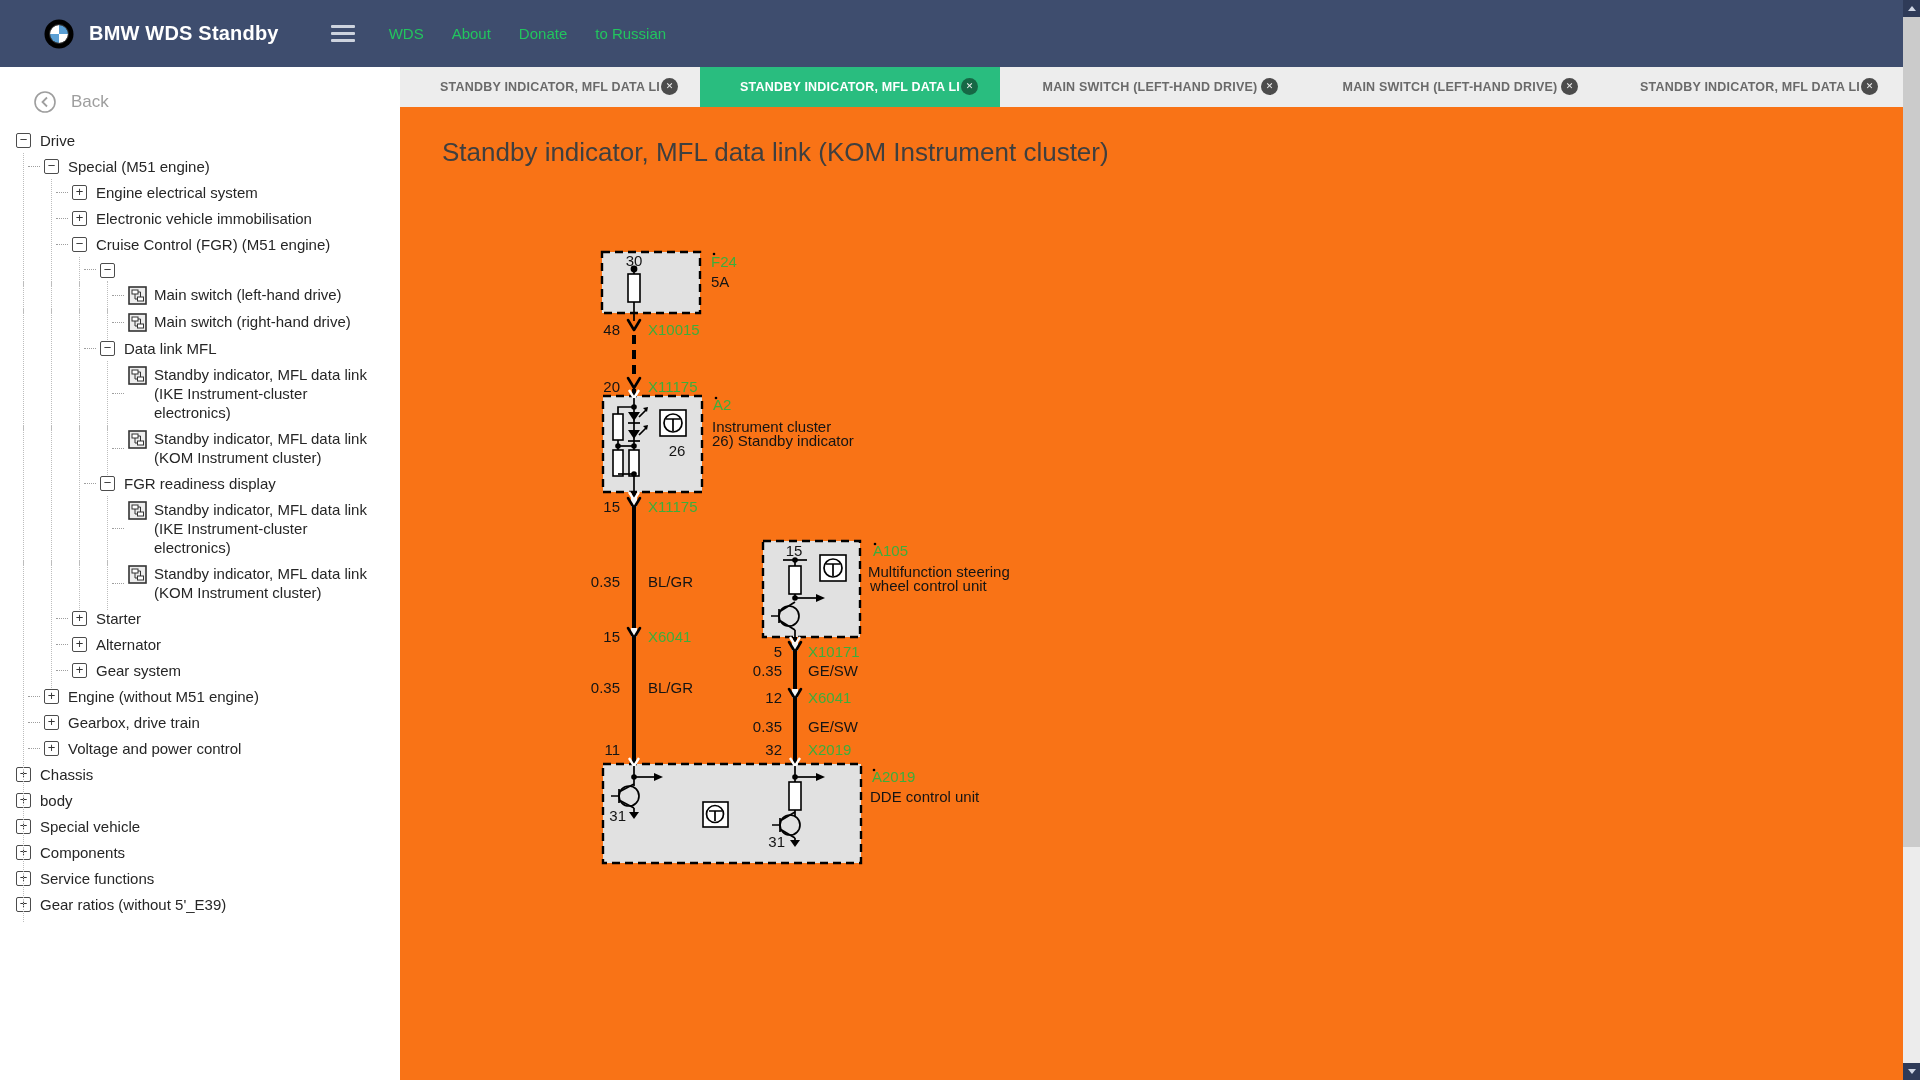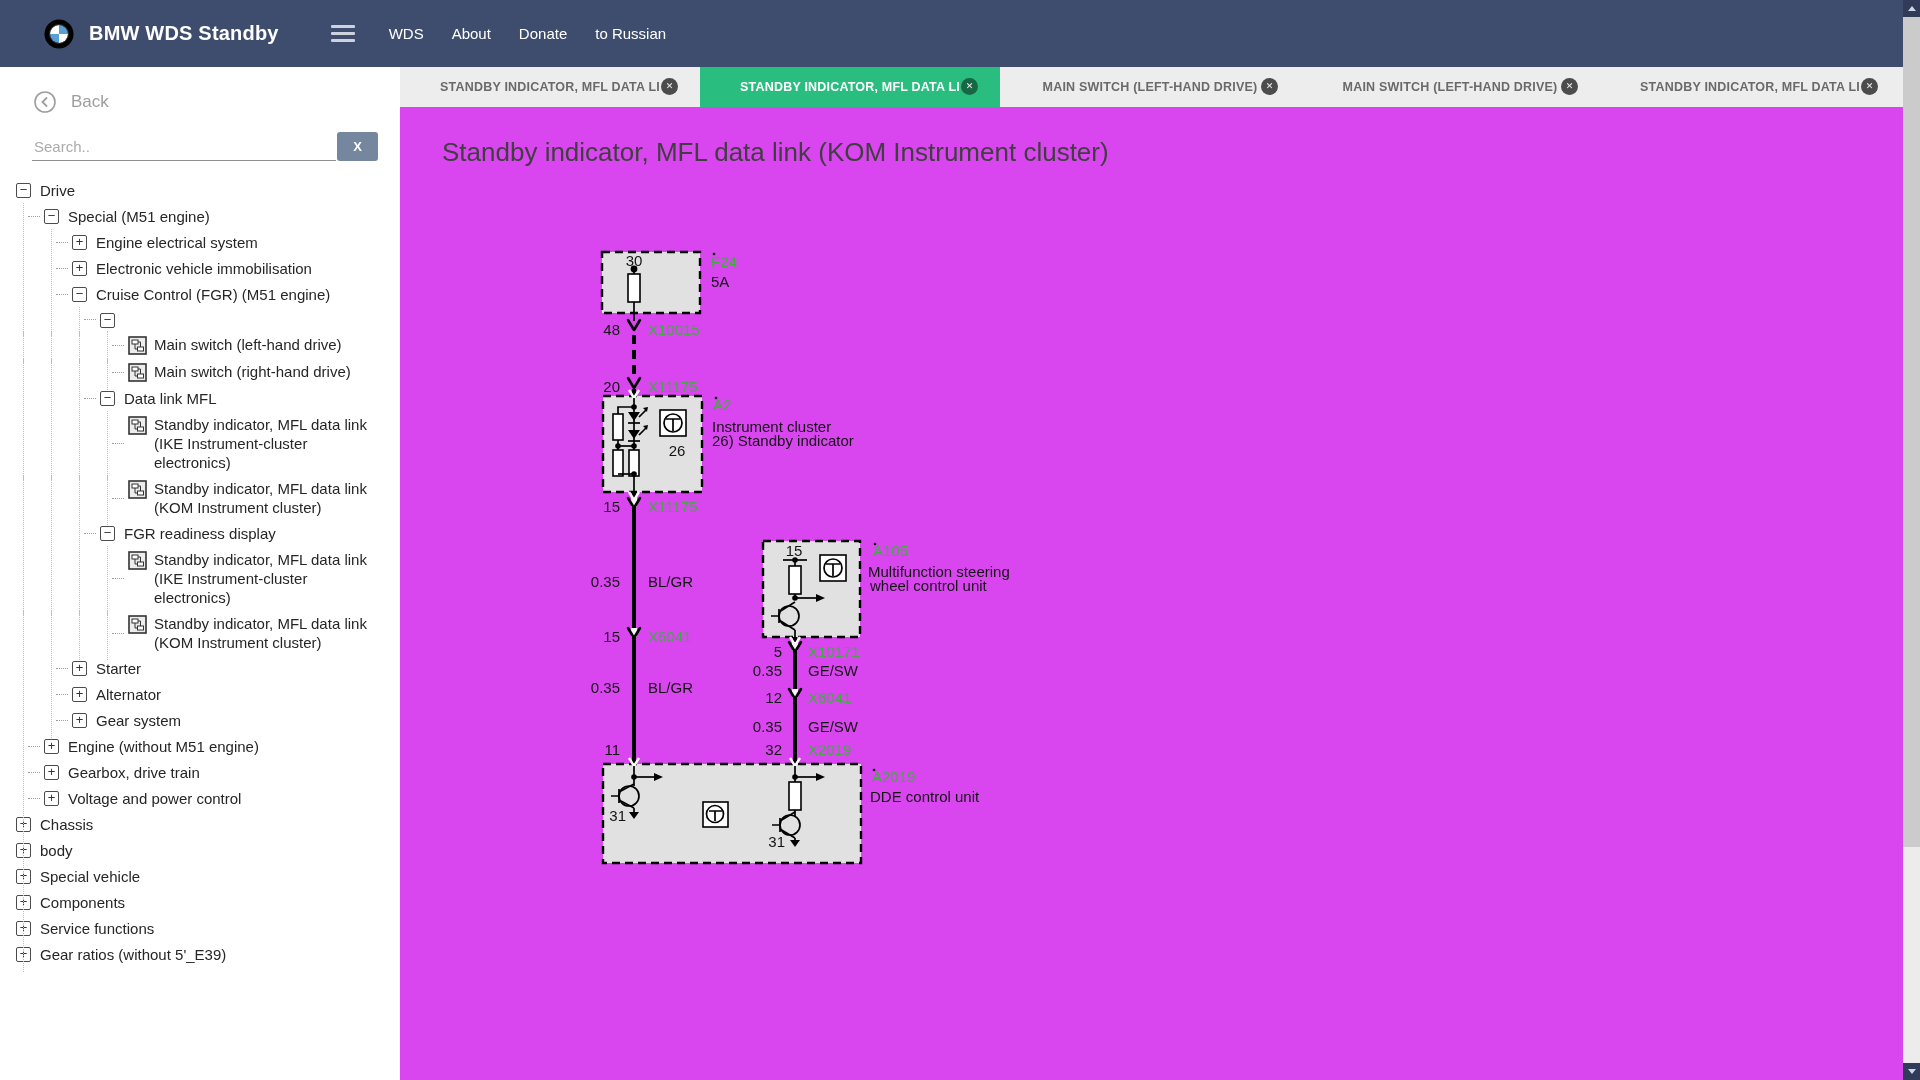--- a/index.html
+++ b/index.html
@@ -4,39 +4,39 @@
 <style>
   html,body{margin:0;padding:0;width:1920px;height:1080px;overflow:hidden;
     font-family:"Liberation Sans",sans-serif;background:#f5f5f5;}
   .navbar{position:absolute;left:0;top:0;width:1920px;height:67px;background:#3e4d6e;
     display:flex;align-items:center;z-index:5;}
   .logo{margin-left:44px;width:30px;height:30px;flex:none;}
   .brand{color:#fff;font-size:20px;font-weight:700;margin-left:15px;letter-spacing:.2px;}
   .burger{margin-left:52px;display:flex;flex-direction:column;gap:4px;cursor:pointer;}
   .burger span{display:block;width:24px;height:3px;background:#cdd3de;border-radius:1px;}
   .nav-links{display:flex;margin-left:34px;gap:28px;}
-  .nav-link{color:#ffffff;font-size:15px;cursor:pointer;text-decoration:none;}
+  .nav-link{color:#22c55e;font-size:15px;cursor:pointer;text-decoration:none;}
   .sidebar{position:absolute;left:0;top:67px;width:400px;bottom:0;background:#ffffff;overflow:hidden;}
   .back-row{margin:24px 0 0 34px;display:flex;align-items:center;gap:15px;color:#9e9e9e;font-size:17px;cursor:pointer;}
   .back-icon{width:22px;height:22px;}
   .search-row{position:relative;margin:20px 22px 0 32px;height:30px;}
   .search-input{position:absolute;left:0;top:0;width:300px;border:none;border-bottom:1px solid #8f8f8f;
     background:transparent;outline:none;font-size:15px;padding:5px 2px;color:#333;font-family:"Liberation Sans",sans-serif;}
   .search-input::placeholder{color:#ababab;}
   .search-clear{position:absolute;right:0;top:-1px;width:41px;height:29px;background:#75879e;border:none;
     border-radius:3px;color:#fff;font-size:13px;font-weight:700;cursor:pointer;font-family:"Liberation Sans",sans-serif;}
   .tree{margin-top:18px;font-size:15px;color:#262626;}
   .tree-row{position:relative;display:flex;align-items:flex-start;margin-bottom:7px;line-height:19px;cursor:pointer;}
   .guide{position:absolute;top:-4px;bottom:-8px;width:0;border-left:1px dotted #bdbdbd;}
   .hdots{flex:none;width:12px;height:0;border-top:1px dotted #9e9e9e;align-self:center;margin-right:4px;}
   .toggle{flex:none;width:15px;height:15px;border:1.5px solid #4c4c4c;border-radius:2px;background:#fff;
     font-size:13px;line-height:12px;text-align:center;color:#333;margin-right:9px;margin-top:2px;box-sizing:border-box;}
   .doc-icon{flex:none;width:19px;height:19px;margin-right:7px;margin-top:1px;}
   .tree-label{flex:1;padding-right:14px;}
-  .main{position:absolute;left:400px;top:67px;right:17px;bottom:0;background:#d946ef;overflow:hidden;}
+  .main{position:absolute;left:400px;top:67px;right:17px;bottom:0;background:#f97316;overflow:hidden;}
   .tab-bar{display:flex;height:40px;background:#ededed;}
   .tab{flex:0 0 300px;position:relative;display:flex;align-items:center;justify-content:center;}
   .tab-label{font-size:12.5px;font-weight:700;color:#6a6a6a;letter-spacing:.2px;max-width:230px;
     white-space:nowrap;overflow:hidden;}
   .tab.active{background:#29bd7f;}
   .tab.active .tab-label{color:#fff;}
   .tab-close{position:absolute;right:22px;top:11px;width:17px;height:17px;border-radius:50%;
     background:rgba(40,40,40,.82);color:#f0f0f0;font-size:9px;line-height:17px;text-align:center;cursor:pointer;}
   .tab.active .tab-close{background:rgba(0,0,0,.45);}
   .page-title{margin:30px 0 0 42px;font-size:26px;font-weight:500;color:#3f3f3f;}
@@ -87,24 +87,20 @@
     </nav>
 </header>
 
 <aside class="sidebar">
   <div class="back-row">
     <svg class="back-icon" viewBox="0 0 22 22">
       <circle cx="11" cy="11" r="10" fill="none" stroke="#9e9e9e" stroke-width="1.6"></circle>
       <path d="M13 6.5 L8.5 11 L13 15.5" fill="none" stroke="#9e9e9e" stroke-width="1.8"></path>
     </svg>
     <span>Back</span>
-  </div>
-  <div class="search-row">
-    <input class="search-input" type="text" placeholder="Search.." style="">
-    <button class="search-clear">X</button>
   </div>
   <div class="tree">
       <div class="tree-row" style="padding-left: 16px;">
         <span class="toggle">−</span>
         <span class="tree-label">Drive</span>
       </div>
       <div class="tree-row" style="padding-left: 28px;">
         <span class="guide" style="left: 23px;"></span>
         <span class="hdots"></span>
         <span class="toggle">−</span>

